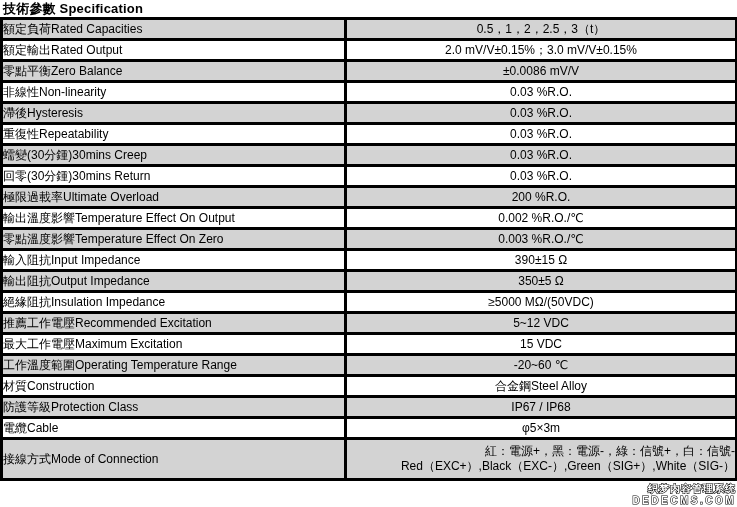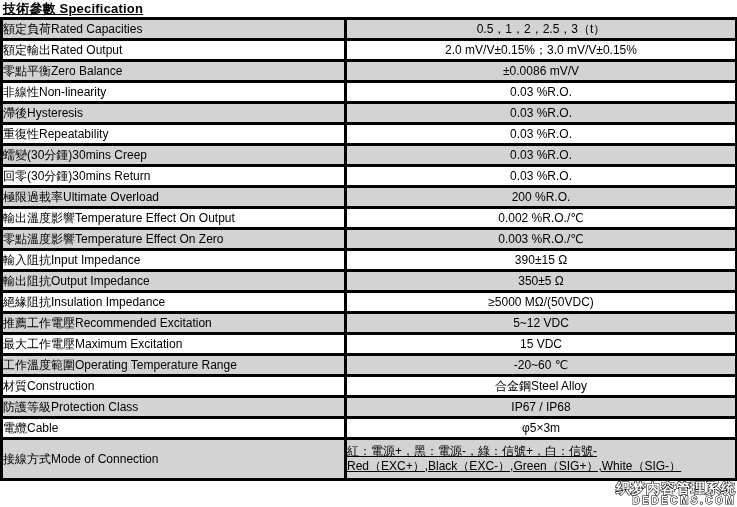--- a/index.html
+++ b/index.html
@@ -13,21 +13,20 @@
     position: relative;
     overflow: hidden;
   }
   .title {
     font-size: 13px;
     font-weight: bold;
     padding: 1px 12px 0 3px;
     height: 16px;
     line-height: 16px;
     letter-spacing: 0.2px;
-    text-decoration: underline;
   }
   table.spec {
     border-collapse: collapse;
     table-layout: fixed;
     width: 735px;
     margin-left: 0px;
     border: 2px solid #000000;
   }
   table.spec col.c-label { width: 344px; }
   table.spec col.c-value { width: 391px; }
@@ -44,38 +43,38 @@
   table.spec tbody tr:nth-child(odd) td { background: #d3d3d3; }
   td.label-cell {
     text-align: left;
     padding-left: 4px;
   }
   td.value-cell {
     text-align: center;
   }
   td.value-cell .vline {
     line-height: 15px;
-    text-align: left;
-    text-decoration: underline;
+    text-align: right;
   }
   .watermark {
     position: absolute;
     right: 1px;
     bottom: 1px;
     text-align: right;
     font-weight: bold;
     color: #ffffff;
     -webkit-text-stroke: 1.1px #000000;
     paint-order: stroke fill;
     line-height: 1.05;
     z-index: 5;
   }
   .watermark .wm-line1 {
-    font-size: 14px;
+    font-size: 10px;
     letter-spacing: 1px;
+    font-family: Liberation Mono, monospace;
   }
   .watermark .wm-line2 {
     font-size: 10px;
     letter-spacing: 2.5px;
     font-family: "Liberation Sans", "DejaVu Sans", sans-serif;
   }
 </style>
 </head>
 <body>
 

